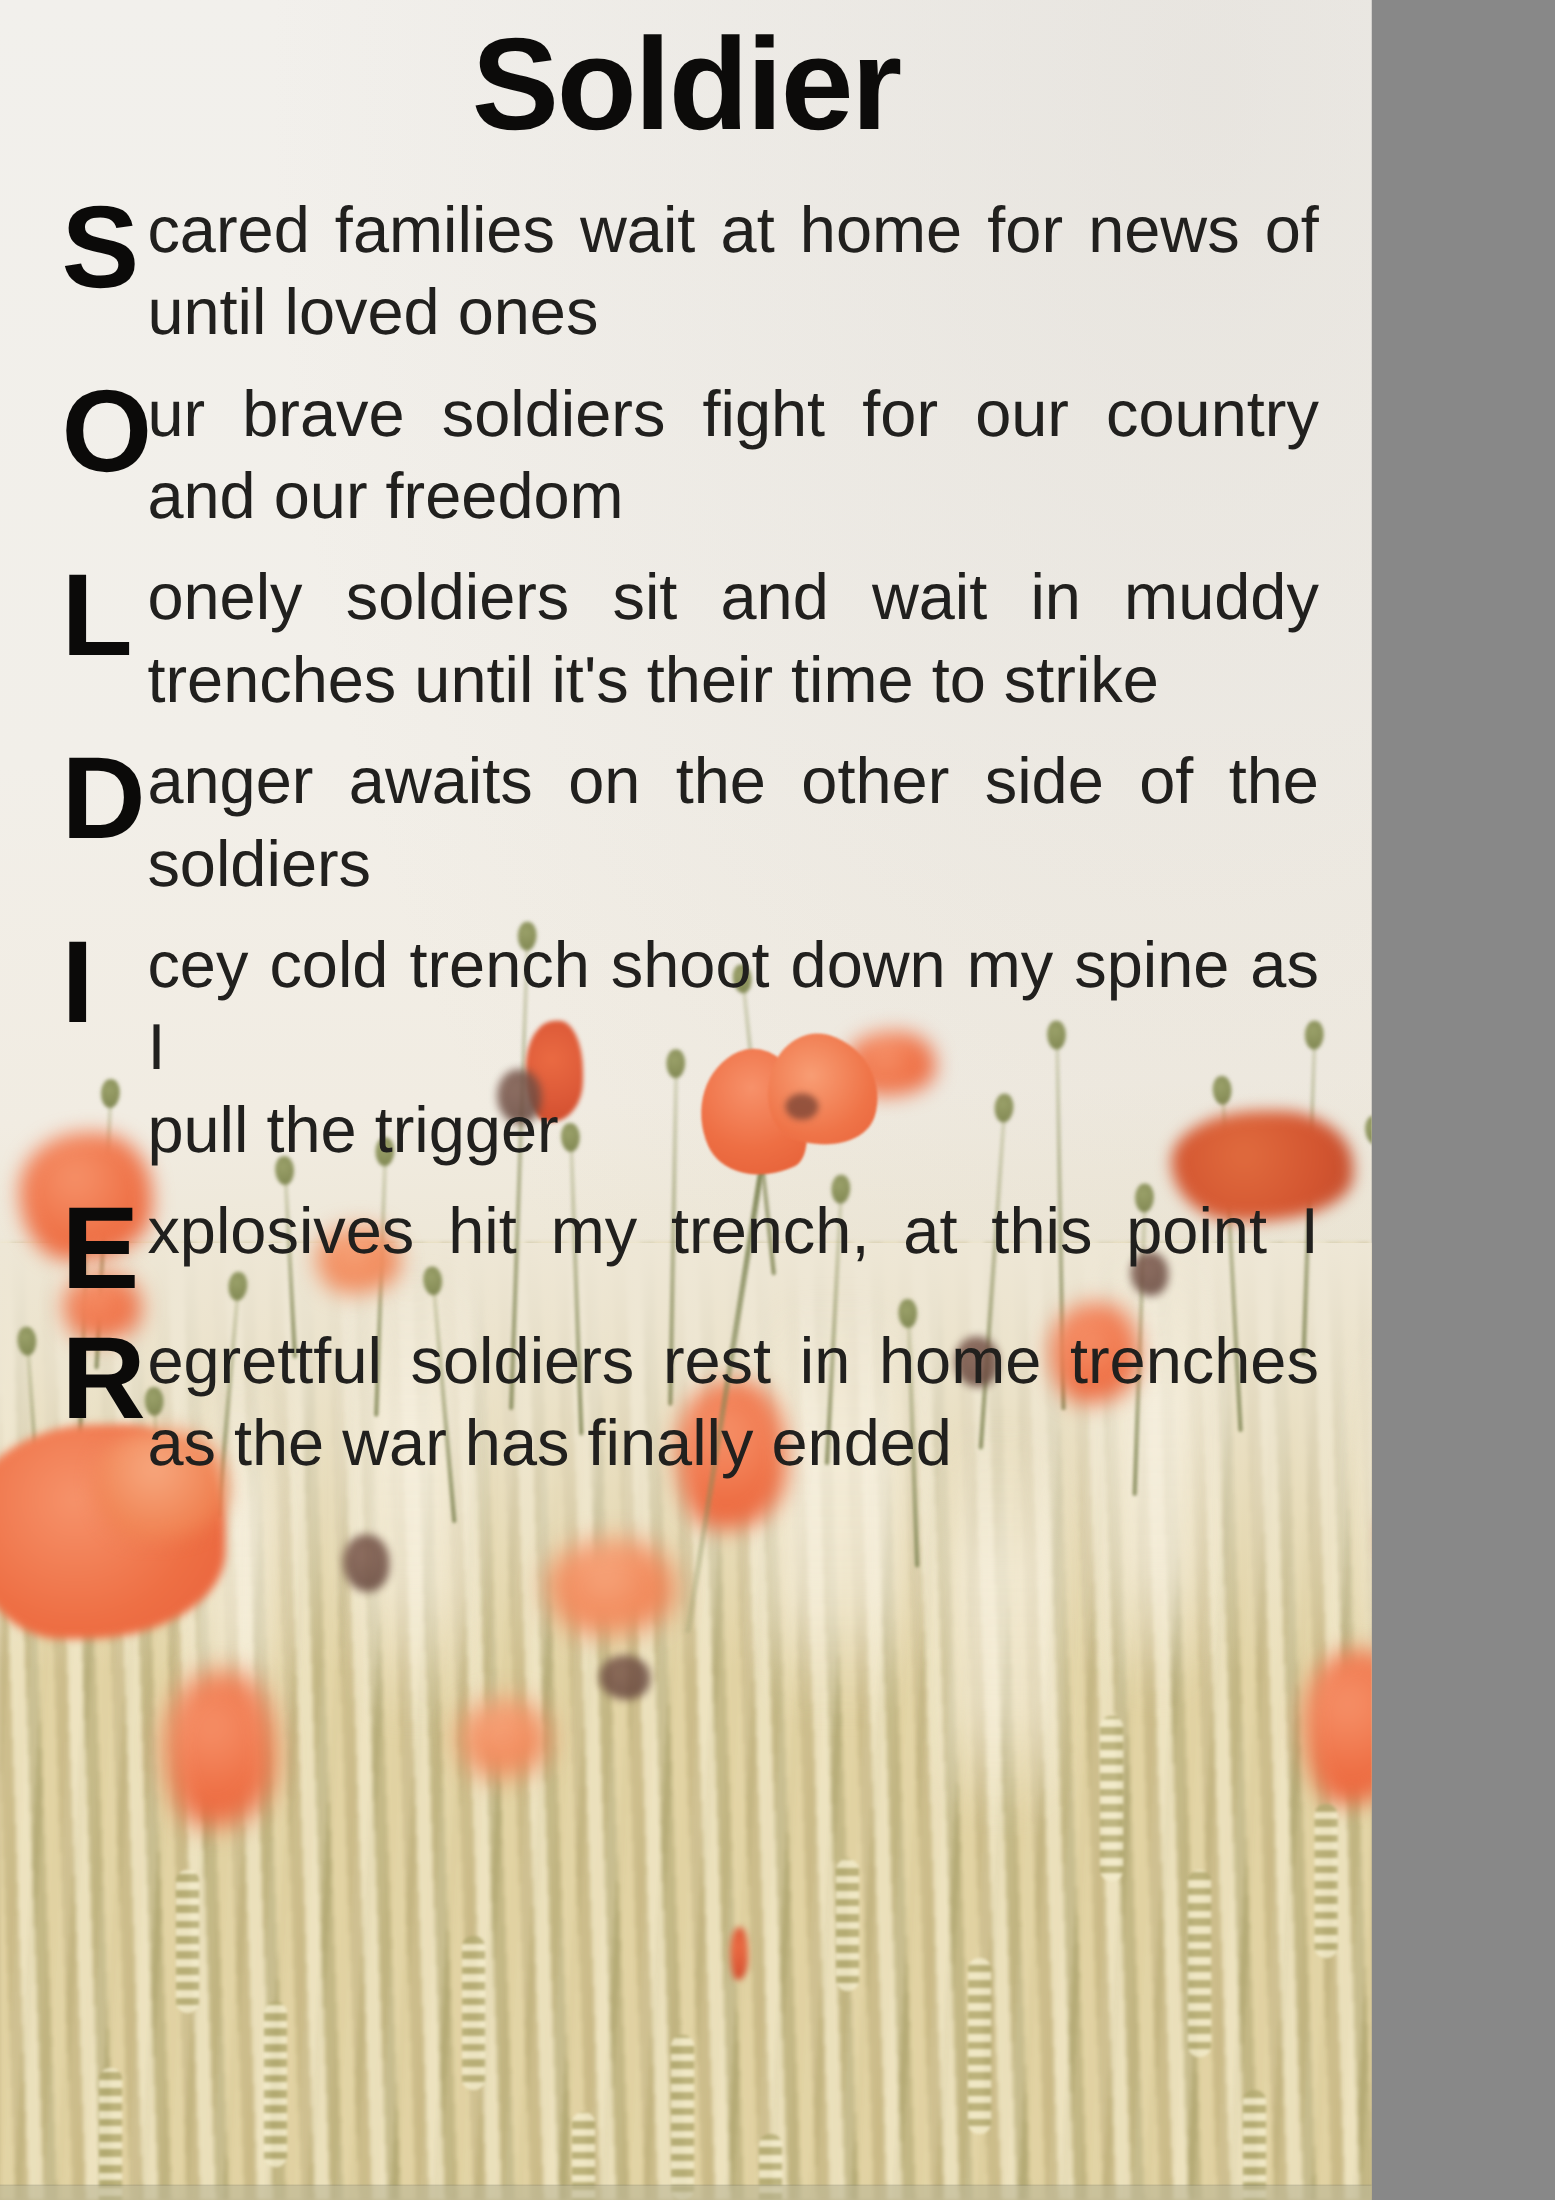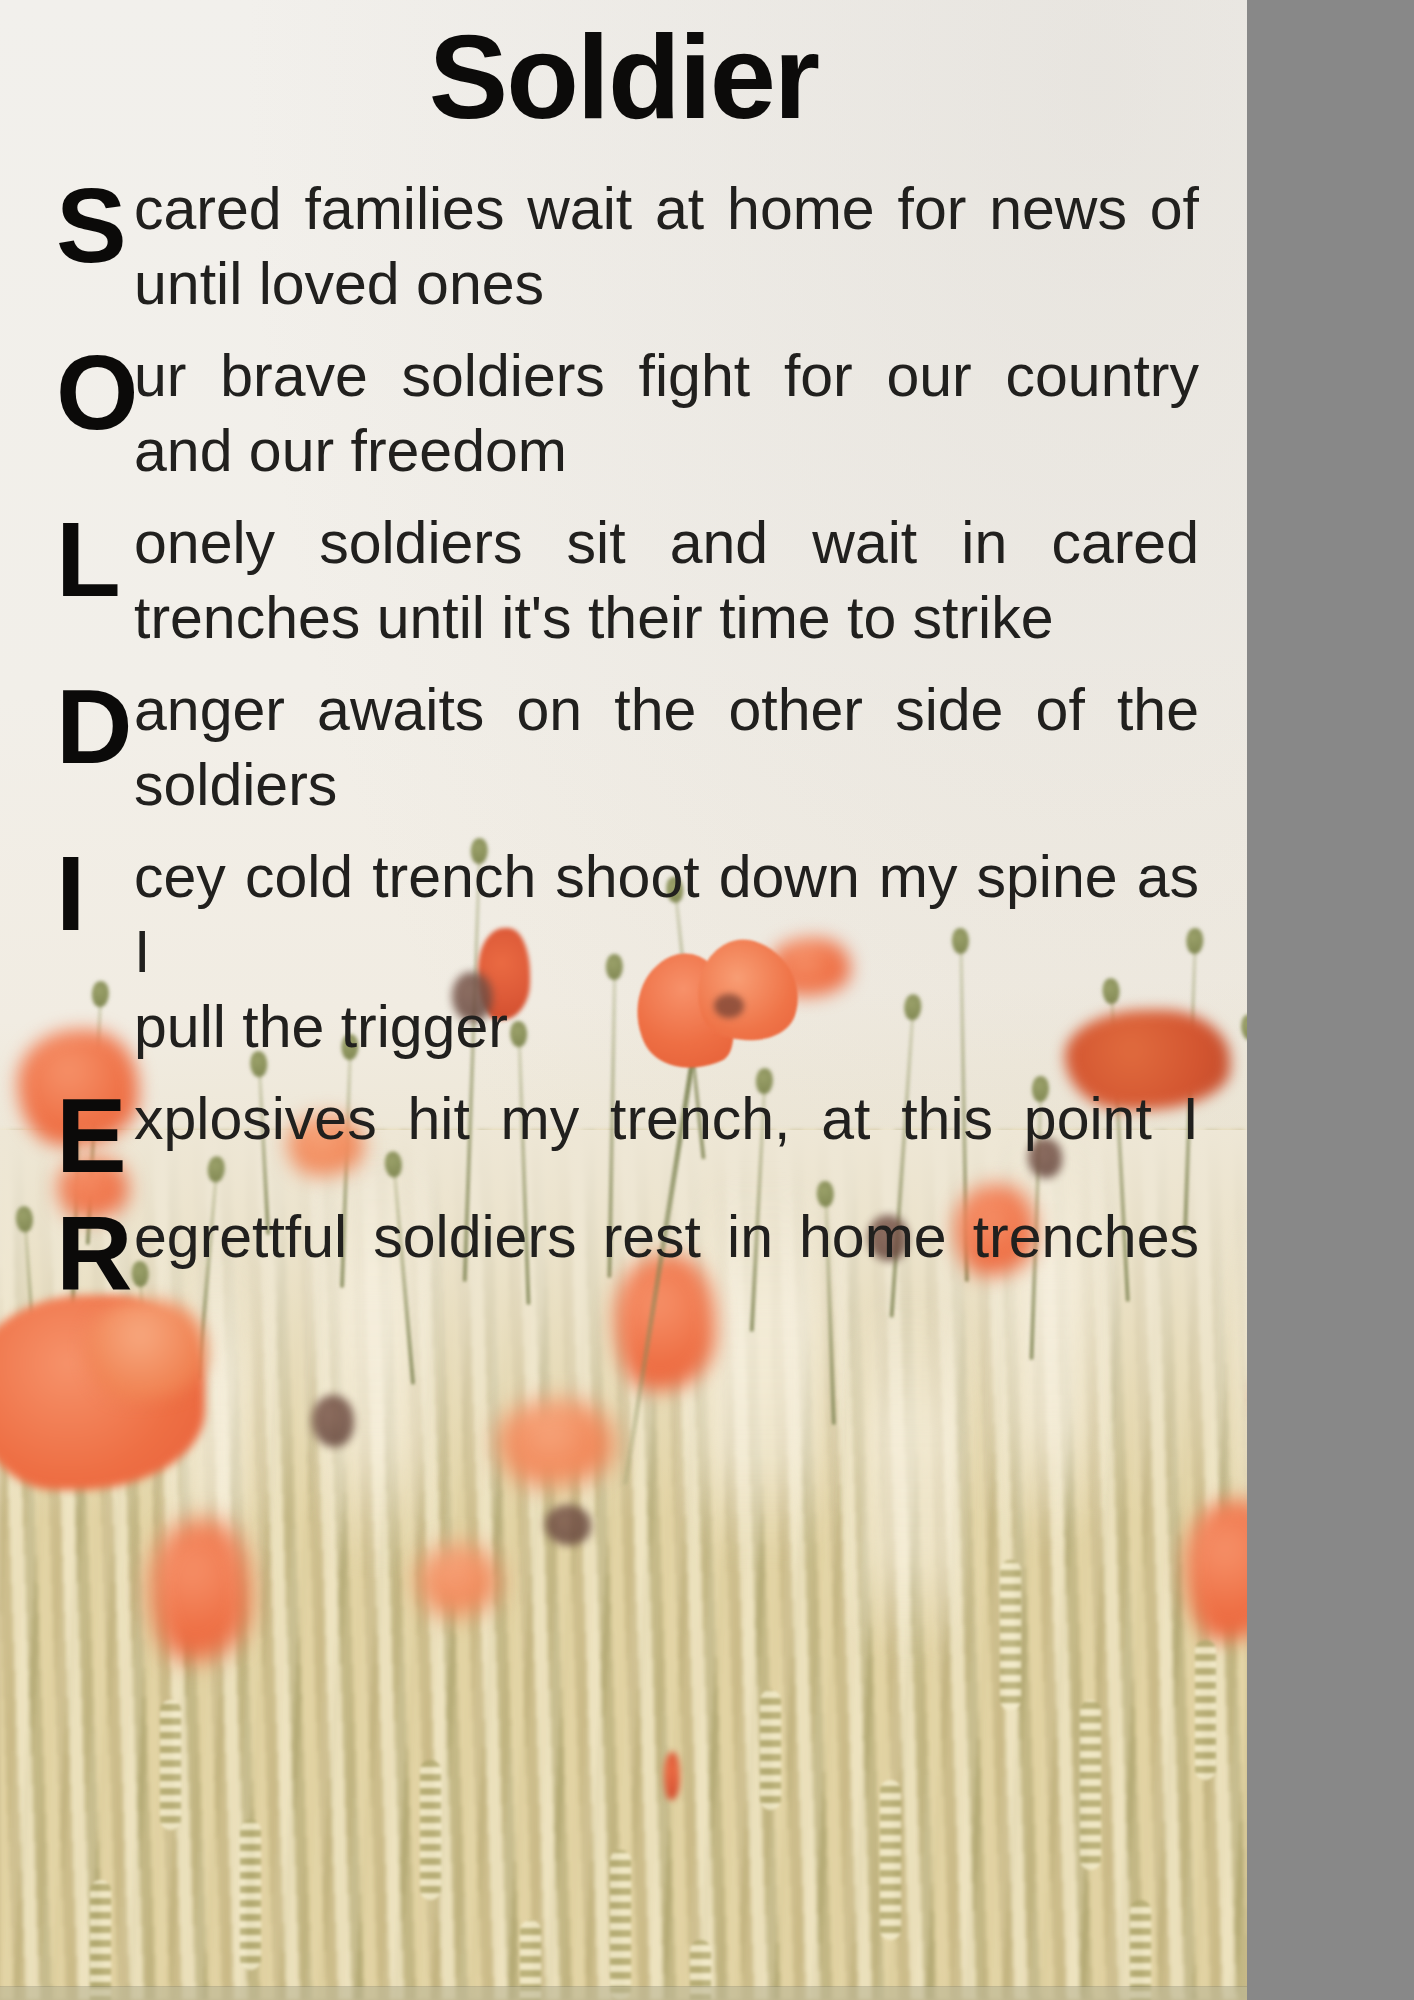--- a/index.html
+++ b/index.html
@@ -238,21 +238,21 @@
         <span class="dropcap">O</span>
         <span class="stanza-body">
           <span class="l1">ur brave soldiers fight for our country</span>
           <span class="l2">and our freedom</span>
         </span>
       </div>
 
       <div class="stanza">
         <span class="dropcap">L</span>
         <span class="stanza-body">
-          <span class="l1">onely soldiers sit and wait in cared</span>
+          <span class="l1">onely soldiers sit and wait in muddy</span>
           <span class="l2">trenches until it's their time to strike</span>
         </span>
       </div>
 
       <div class="stanza">
         <span class="dropcap">D</span>
         <span class="stanza-body">
           <span class="l1">anger awaits on the other side of the</span>
           <span class="l2">soldiers</span>
         </span>
@@ -270,18 +270,19 @@
         <span class="dropcap">E</span>
         <span class="stanza-body">
           <span class="l1">xplosives hit my trench, at this point I</span>
         </span>
       </div>
 
       <div class="stanza last">
         <span class="dropcap">R</span>
         <span class="stanza-body">
           <span class="l1">egrettful soldiers rest in home trenches</span>
+          <span class="l2">as the war has finally ended</span>
         </span>
       </div>
 
     </div>
   </div>
 </div>
 
 </body></html>

